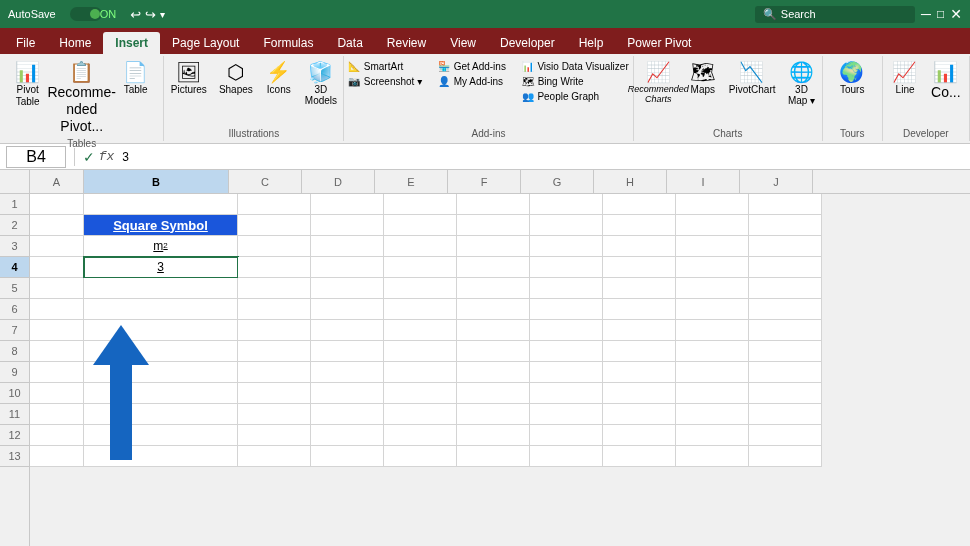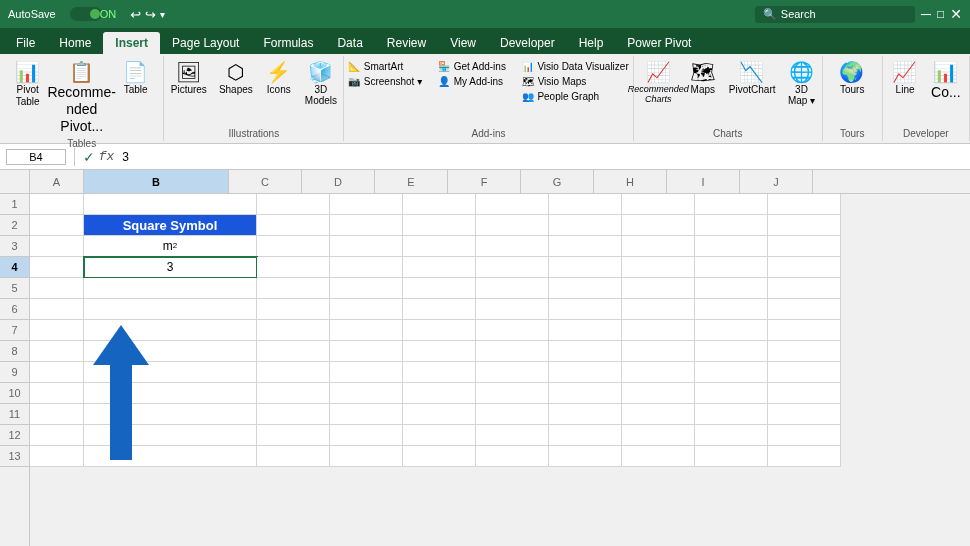--- a/index.html
+++ b/index.html
@@ -43,21 +43,21 @@
       color: white;
       font-size: 11px;
       width: 160px;
       display: flex;
       align-items: center;
       gap: 4px;
     }
 
     
     #ribbon-tabs {
-      background: #14532d;
+      background: #7f1d1d;
       height: 26px;
       display: flex;
       align-items: flex-end;
       padding-left: 4px;
     }
     .ribbon-tab {
       padding: 4px 12px;
       font-size: 12px;
       color: white;
       cursor: pointer;
@@ -123,21 +123,21 @@
       height: 26px;
       display: flex;
       align-items: center;
       gap: 4px;
       padding: 0 6px;
     }
     #cell-ref-box {
       width: 60px;
       border: 1px solid #bbb;
       padding: 1px 4px;
-      font-size: 11px;
+      font-size: 16px;
       text-align: center;
     }
     #formula-divider { width: 1px; height: 18px; background: #ccc; margin: 0 4px; }
     #check-icon { color: #217346; font-size: 14px; cursor: pointer; }
     #fx-icon { font-style: italic; color: #555; font-size: 13px; margin-right: 4px; font-family: Liberation Mono, monospace; }
     #formula-input { flex: 1; border: none; outline: none; font-size: 12px; }
 
     
     #spreadsheet-container {
       display: flex;
@@ -213,21 +213,21 @@
       display: flex;
       align-items: center;
       padding: 0 4px;
       font-size: 12px;
       flex-shrink: 0;
       overflow: hidden;
       background: white;
       position: relative;
     }
     .grid-cell.col-a { width: 54px; }
-    .grid-cell.col-b { width: 173px; }
+    .grid-cell.col-b { width: 154px; text-decoration: underline; }
     .grid-cell.col-default { width: 73px; }
 
     
     .cell-b2 {
       background: #1a56db;
       color: white;
       font-weight: bold;
       font-size: 13px;
       justify-content: center;
     }
@@ -399,21 +399,21 @@
           <span>My Add-ins</span>
         </div>
       </div>
       <div class="addins-col">
         <div class="ribbon-btn-sm">
           <span>📊</span>
           <span>Visio Data Visualizer</span>
         </div>
         <div class="ribbon-btn-sm">
           <span>🗺</span>
-          <span>Visio Maps</span>
+          <span>Bing Write</span>
         </div>
         <div class="ribbon-btn-sm">
           <span>👥</span>
           <span>People Graph</span>
         </div>
       </div>
     </div>
     <div class="ribbon-group-label">Add-ins</div>
   </div>
 

